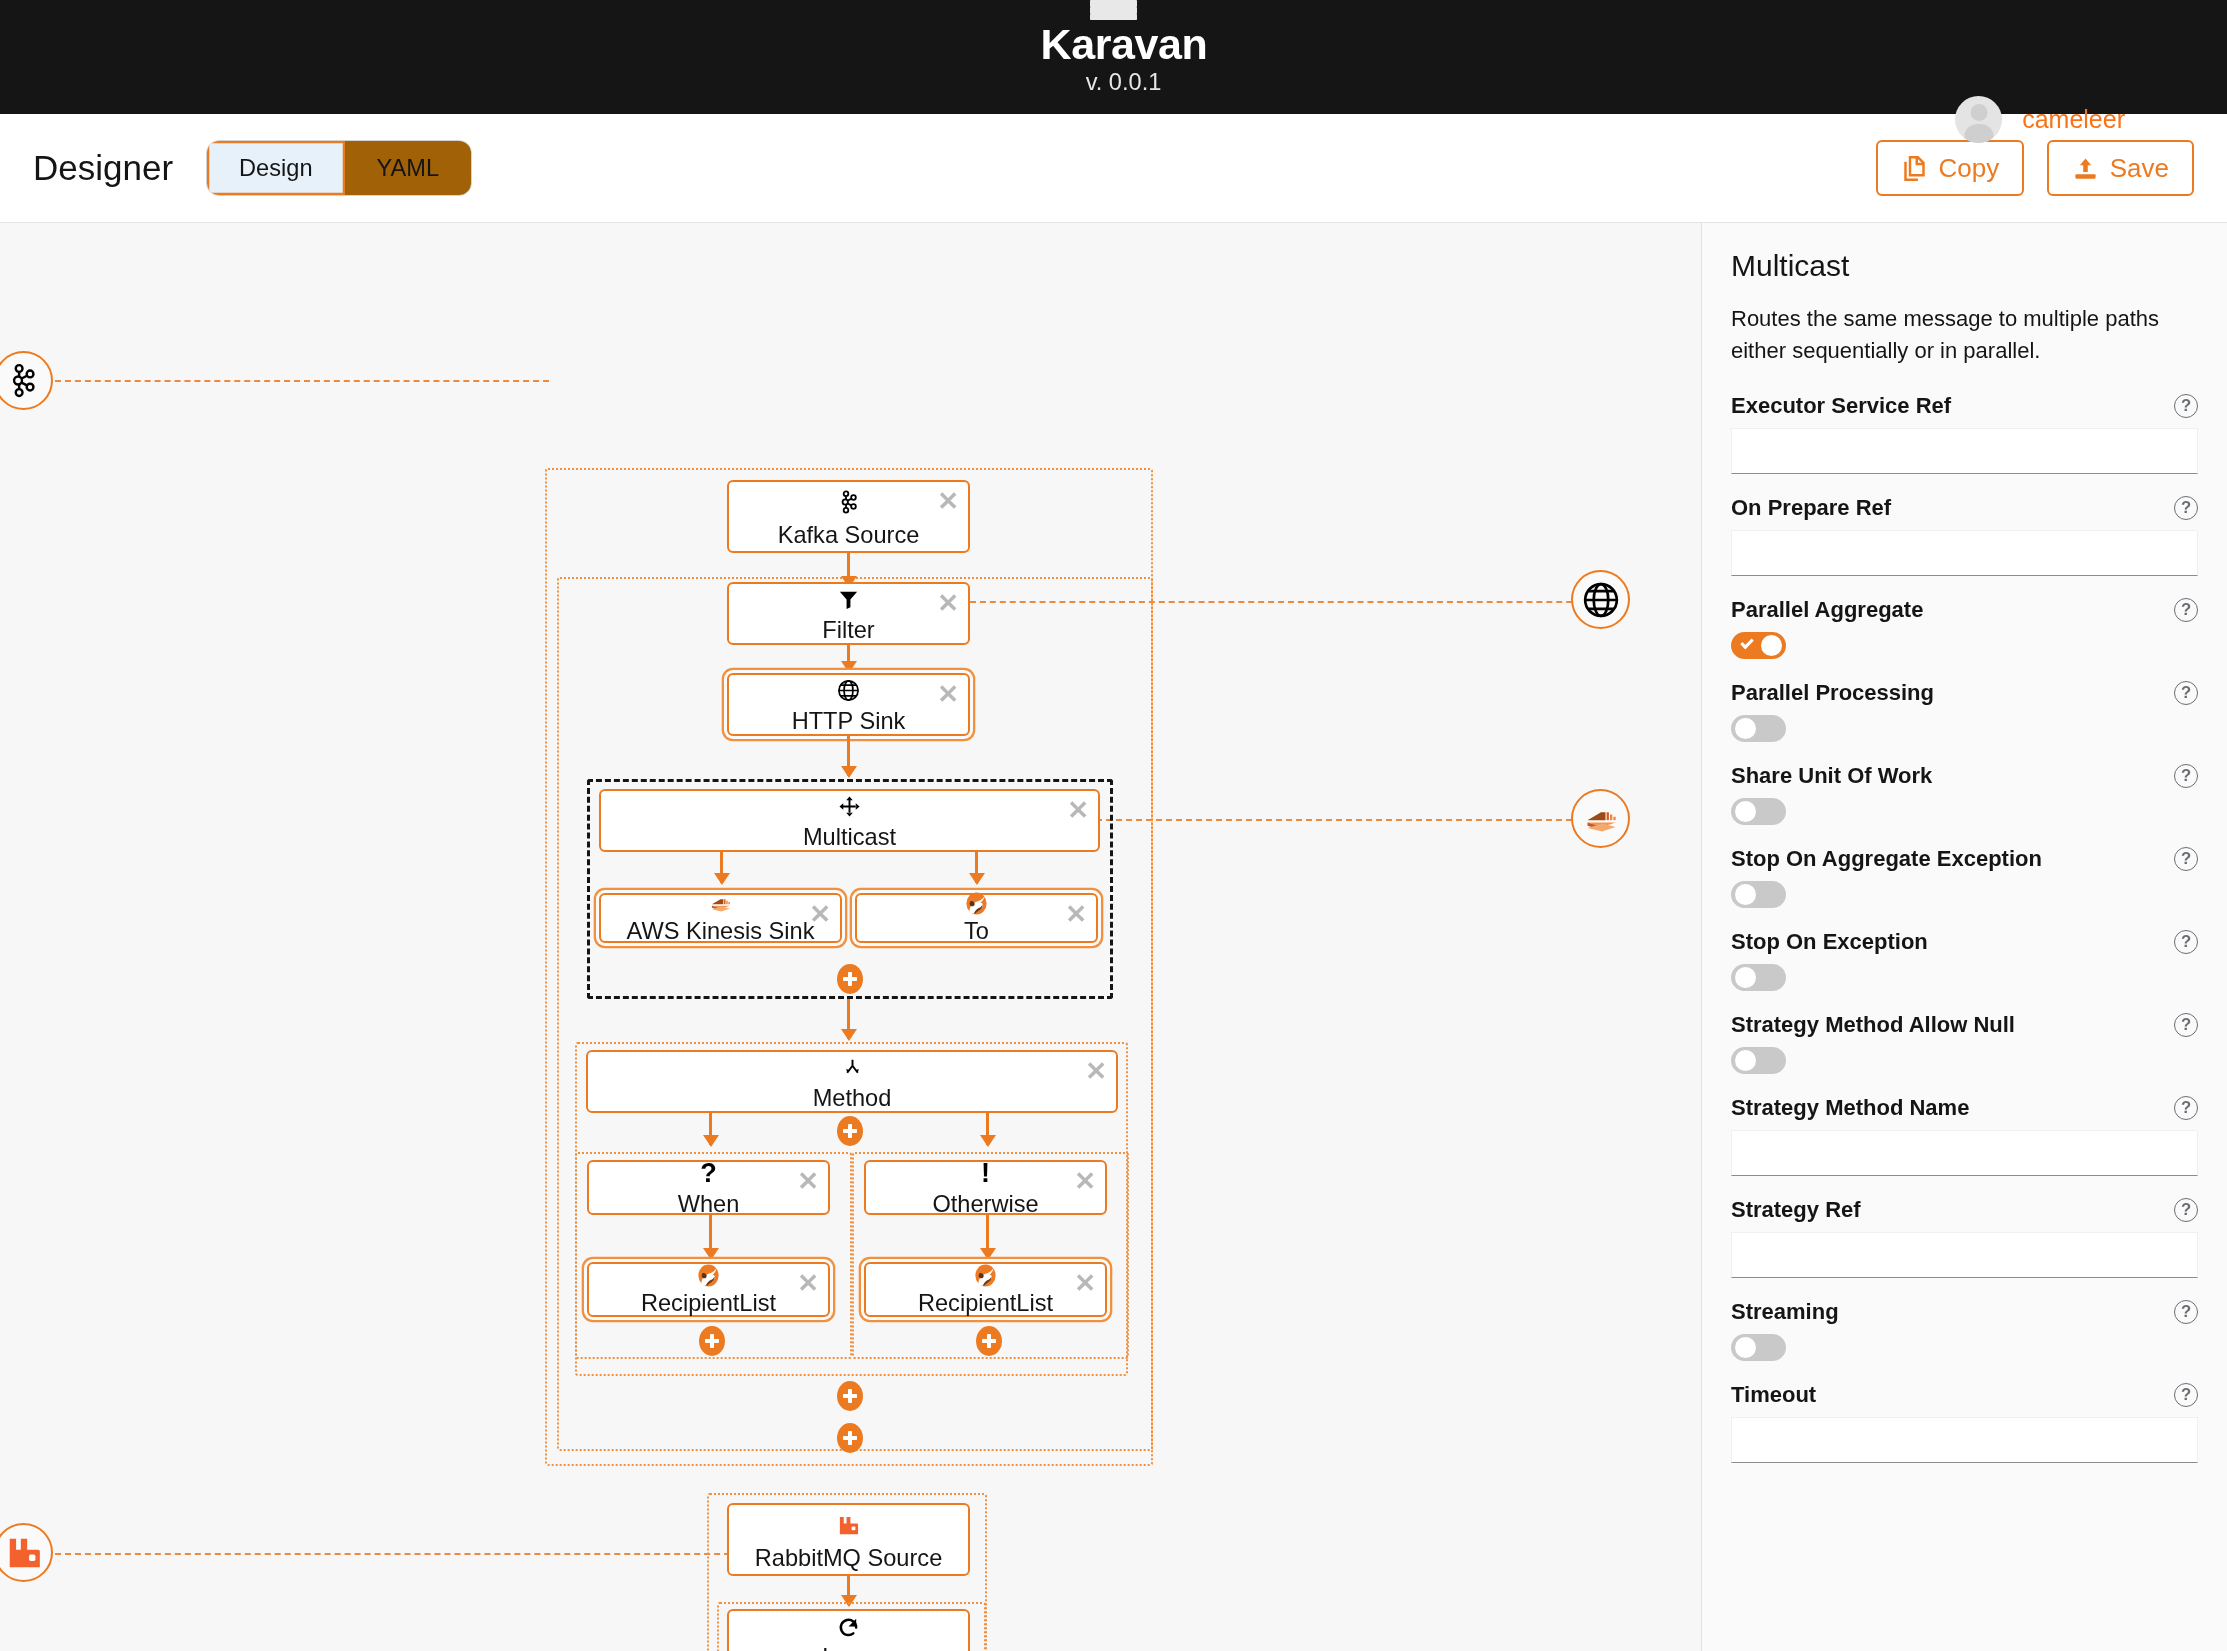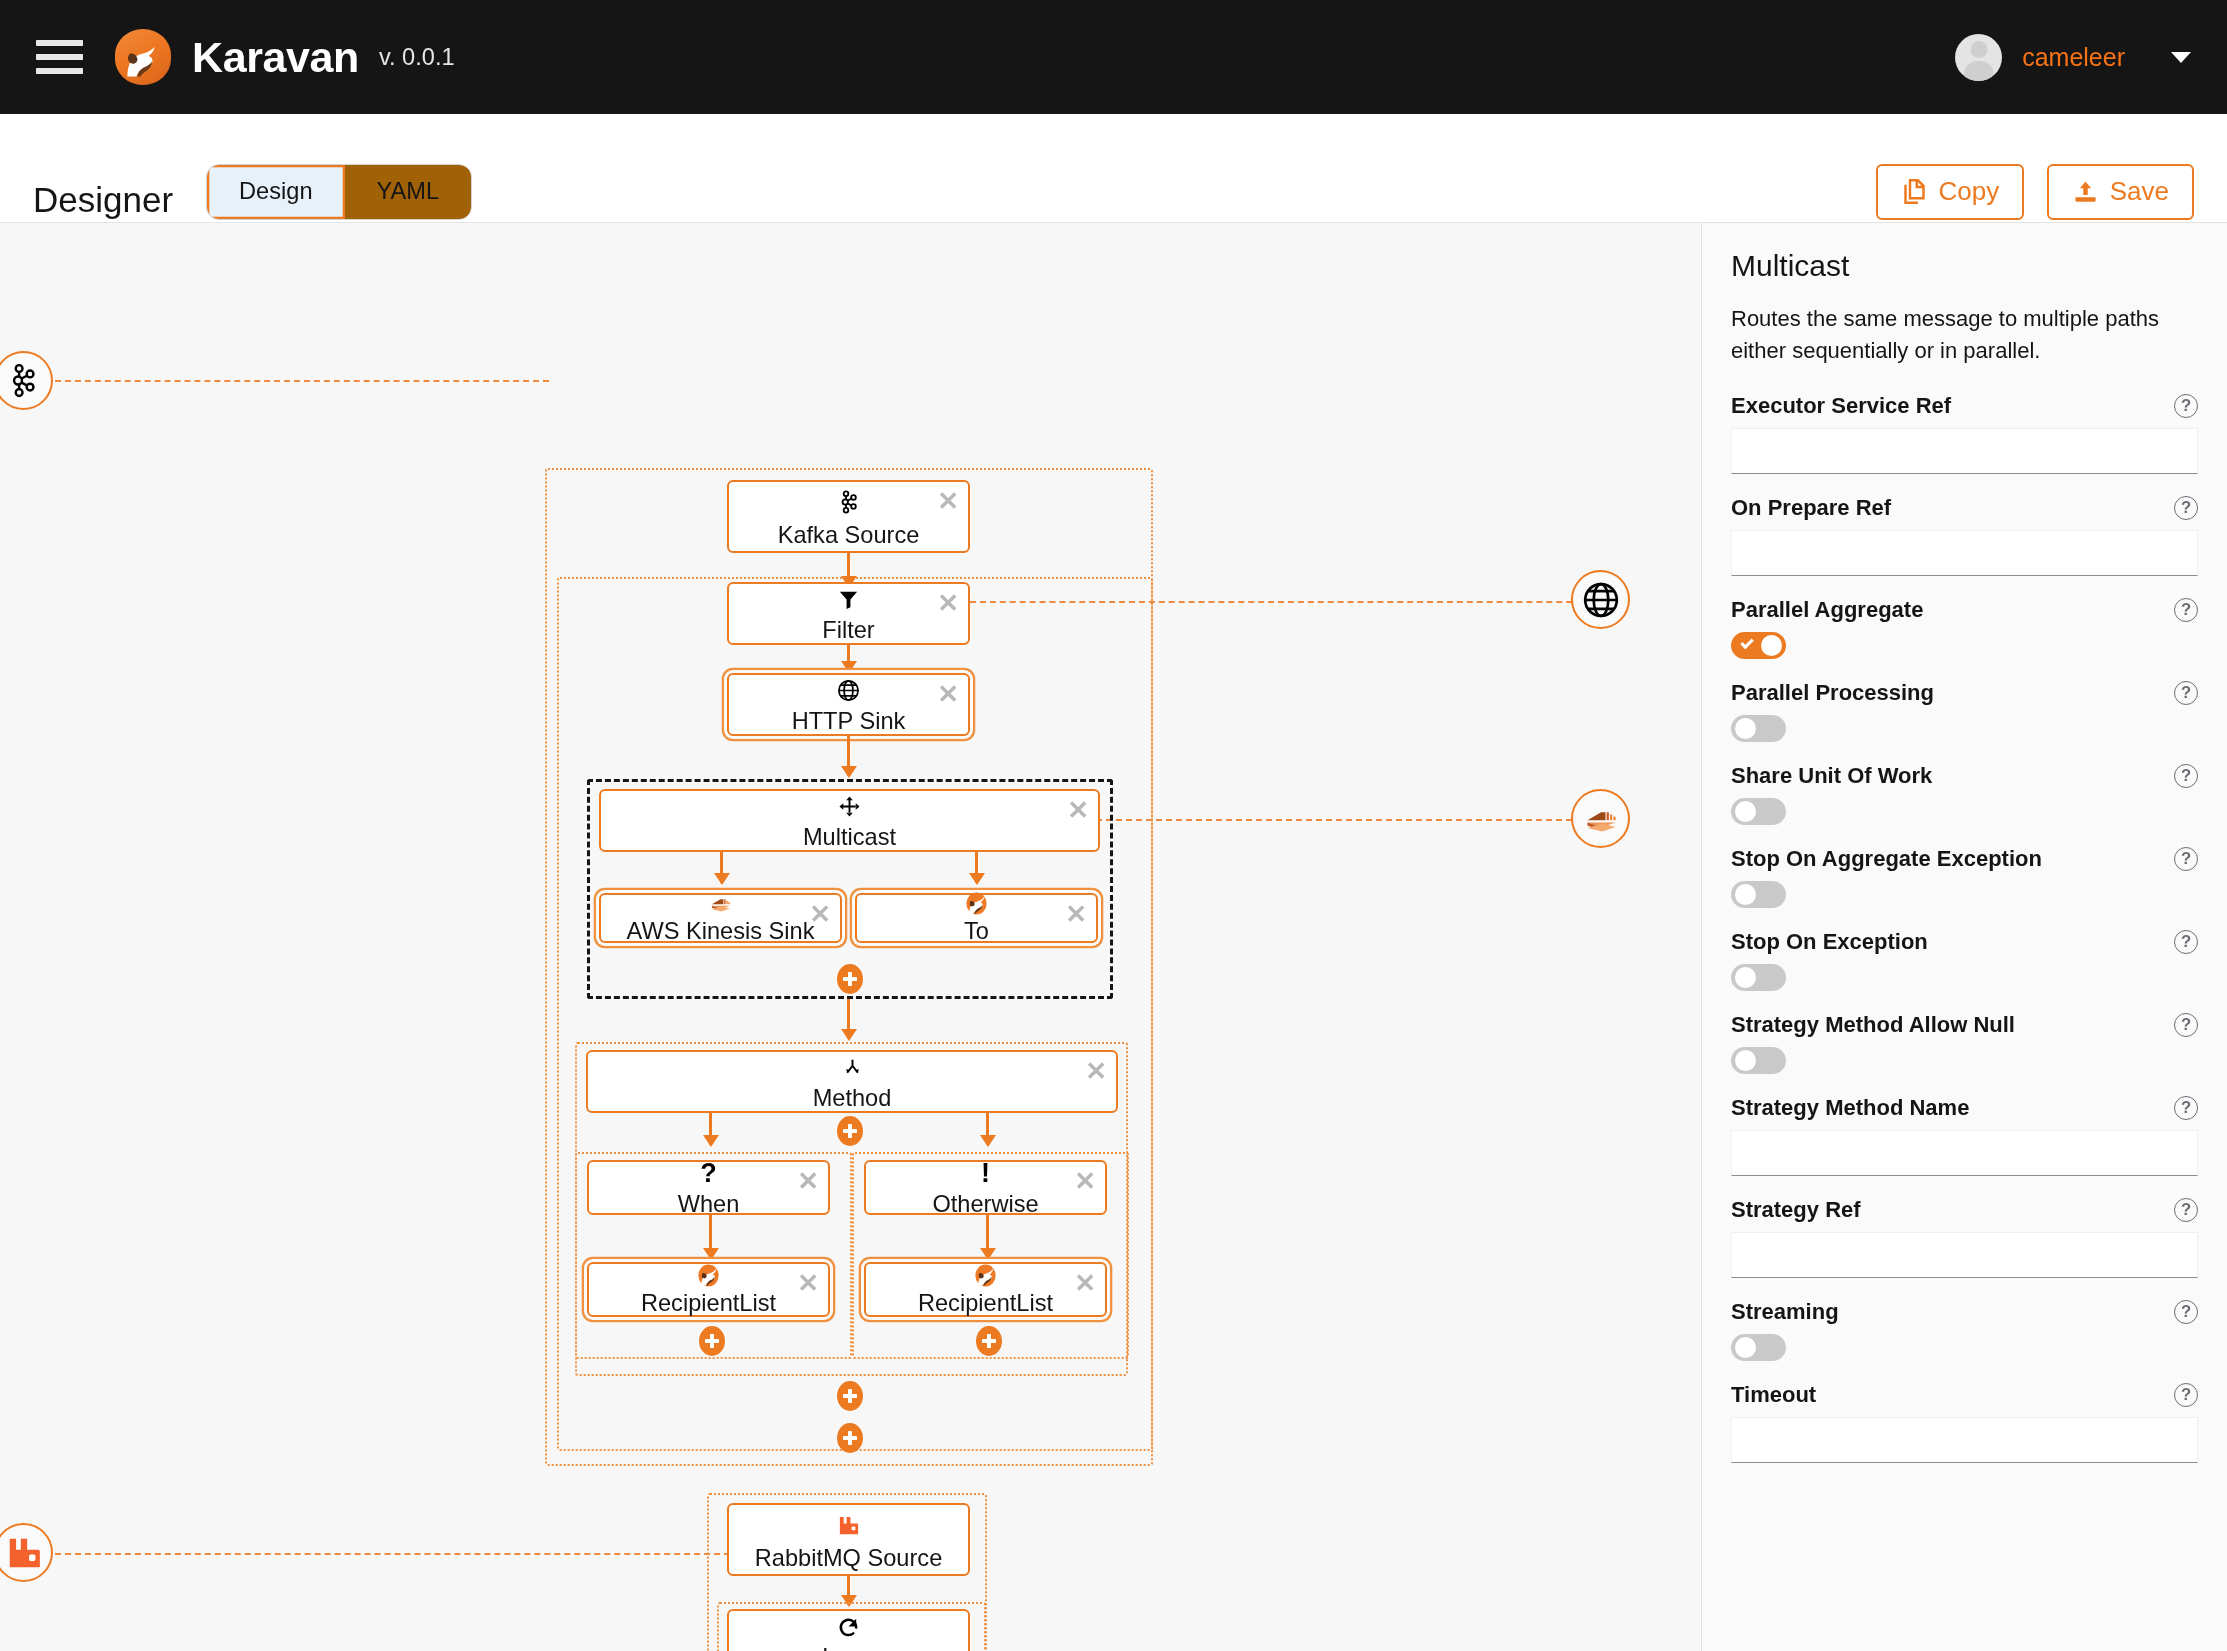--- a/index.html
+++ b/index.html
@@ -8,20 +8,21 @@
     font-family: "Liberation Sans", sans-serif;
     background: #f7f7f7;
     overflow: hidden;
   }
 
   
   .masthead {
     height: 114px; background: #151515; color: #fff;
     display: flex; align-items: center; padding: 0 36px;
     position: relative;
+    flex-direction: column;
   }
   .hamburger { width: 47px; height: 35px; display:flex; flex-direction:column; justify-content:space-between; cursor:pointer; }
   .hamburger span { display:block; height: 6.8px; background:#e8e8e8; border-radius:0.8px; }
   .brand-logo { margin-left: 32px; width: 56px; height: 56px; position: relative; }
   .brand-logo .egg {
     position:absolute; inset:0; border-radius: 50% / 46%;
     background: linear-gradient(150deg,#f08a3c 0%,#ed7722 45%,#d9641a 100%);
   }
   .brand-logo .camel {
     position:absolute; left:14%; top:20%; width:70%; height:68%;
@@ -36,21 +37,21 @@
   .avatar::before { content:""; position:absolute; left:50%; top:16%; width:36%; height:36%; transform:translateX(-50%); border-radius:50%; background:#cfcfcf; }
   .avatar::after { content:""; position:absolute; left:50%; top:58%; width:62%; height:55%; transform:translateX(-50%); border-radius:46% 46% 0 0; background:#cfcfcf; }
   .username { font-size: 25px; color:#f97316; }
   .caret-down {
     width:0;height:0;border-left:10px solid transparent;border-right:10px solid transparent;
     border-top:11.4px solid #fff; margin-left: 26px; cursor:pointer;
   }
 
   
   .toolbar {
-    height: 109px; background:#fff; display:flex; align-items:flex-end;
+    height: 109px; background:#fff; display:flex; align-items:center;
     padding: 2px 33px; border-bottom: 0.8px solid #e4e4e4;
   }
   .page-title { font-size: 35px; font-weight: 400; color:#151515; }
   .toggle-group { margin-left: 33px; display:flex; border:0.8px solid #d2d2d2; border-radius:13px; overflow:hidden; }
   .toggle-btn {
     padding: 13.7px 32px; font-size: 23.6px; background:#a16207; color:#151515;
     cursor:pointer; border:none; font-family:inherit;
   }
   .toggle-btn.active { background:#e7f1fa; box-shadow: inset 0 0 0 2.3px #ec7a20; position:relative; z-index:1; }
   .toolbar-right { margin-left:auto; display:flex; gap: 23px; border-radius: 17px; }

